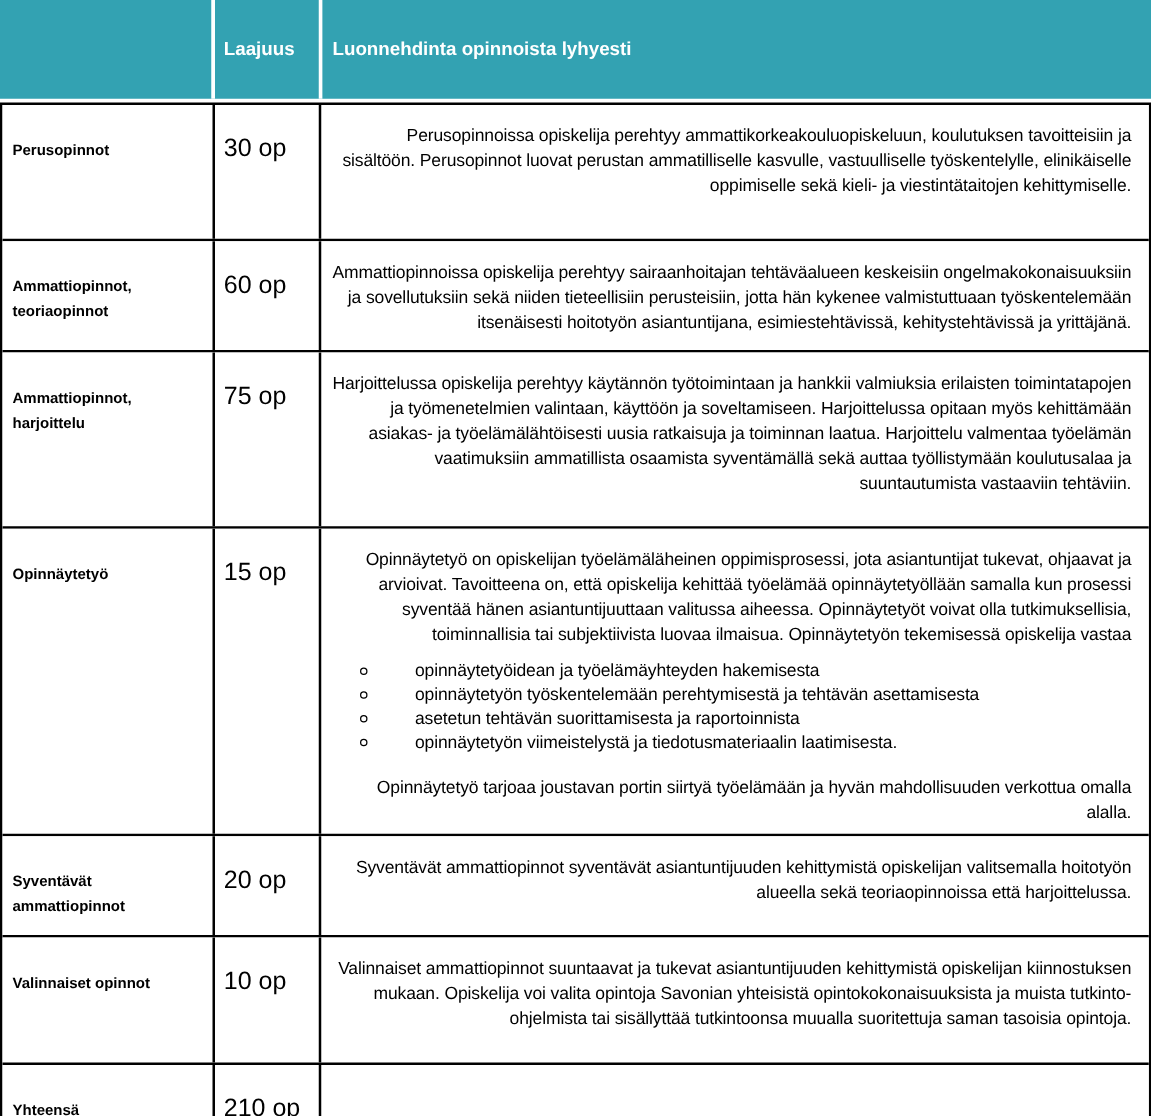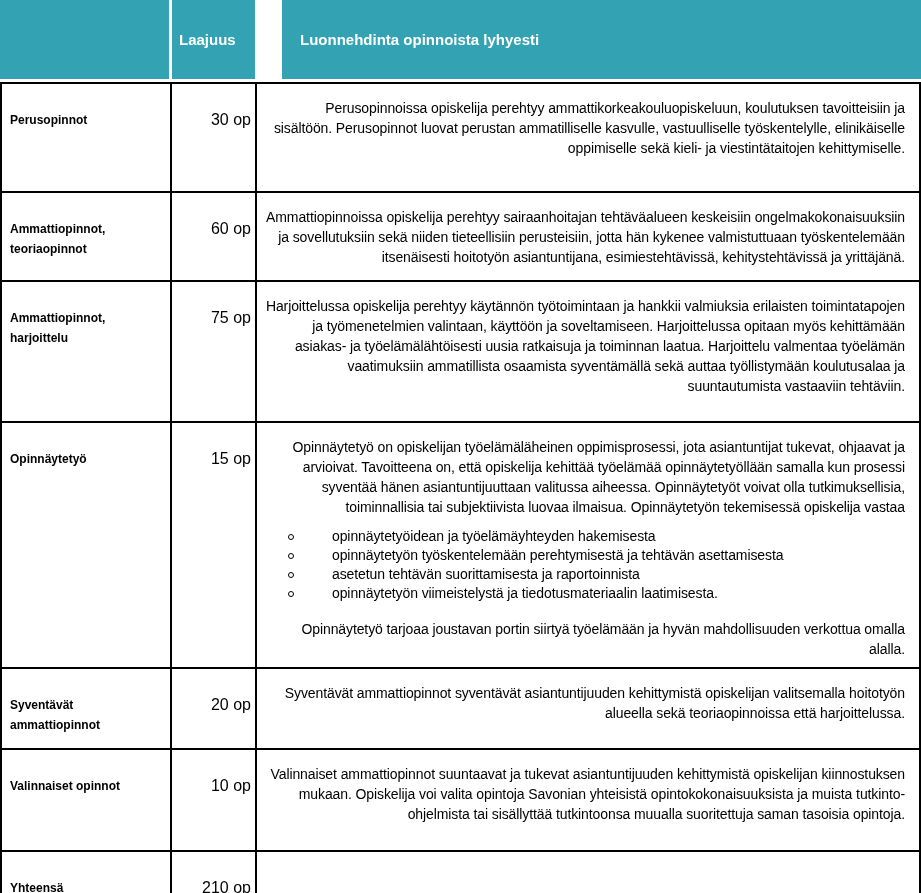--- a/index.html
+++ b/index.html
@@ -22,21 +22,21 @@
     background: var(--header-bg, #33a2b2);
     color: var(--header-text, #ffffff);
     height: 79px;
     display: flex;
     align-items: center;
     font-size: 15px;
     font-weight: bold;
   }
   .th.hc1 { border-right: 3px solid #ffffff; }
   .th.hc2 { border-right: 3px solid #ffffff; padding-left: 7px; }
-  .th.hc3 { padding-left: 18px; margin-left: 24px; }
+  .th.hc3 { padding-left: 8px; }
 
   
   .tbody {
     border: 2px solid var(--border-color, #000000);
     border-bottom-width: 3px;
   }
   .trow {
     display: grid;
     grid-template-columns: 170px 85px 1fr;
     border-bottom: 2px solid var(--border-color, #000000);
@@ -54,25 +54,24 @@
   .cell { overflow: hidden; }
   .cell.c1 {
     border-right: 2px solid var(--border-color, #000000);
     font-weight: bold;
     font-size: 12px;
     line-height: 20px;
     padding: 26px 8px 8px 8px;
   }
   .cell.c2 {
     border-right: 2px solid var(--border-color, #000000);
-    font-size: 16px;
+    font-size: 20px;
     line-height: 19px;
     padding: 26px 4px 8px 7px;
     white-space: nowrap;
-    text-align: right;
   }
   .cell.c3 {
     font-size: 14px;
     line-height: 20px;
     letter-spacing: -0.1px;
     padding: 14px 14px 8px 8px;
   }
   .cell.c3 p { margin: 0; text-align: right; }
 
   .cell.c3 ul {

